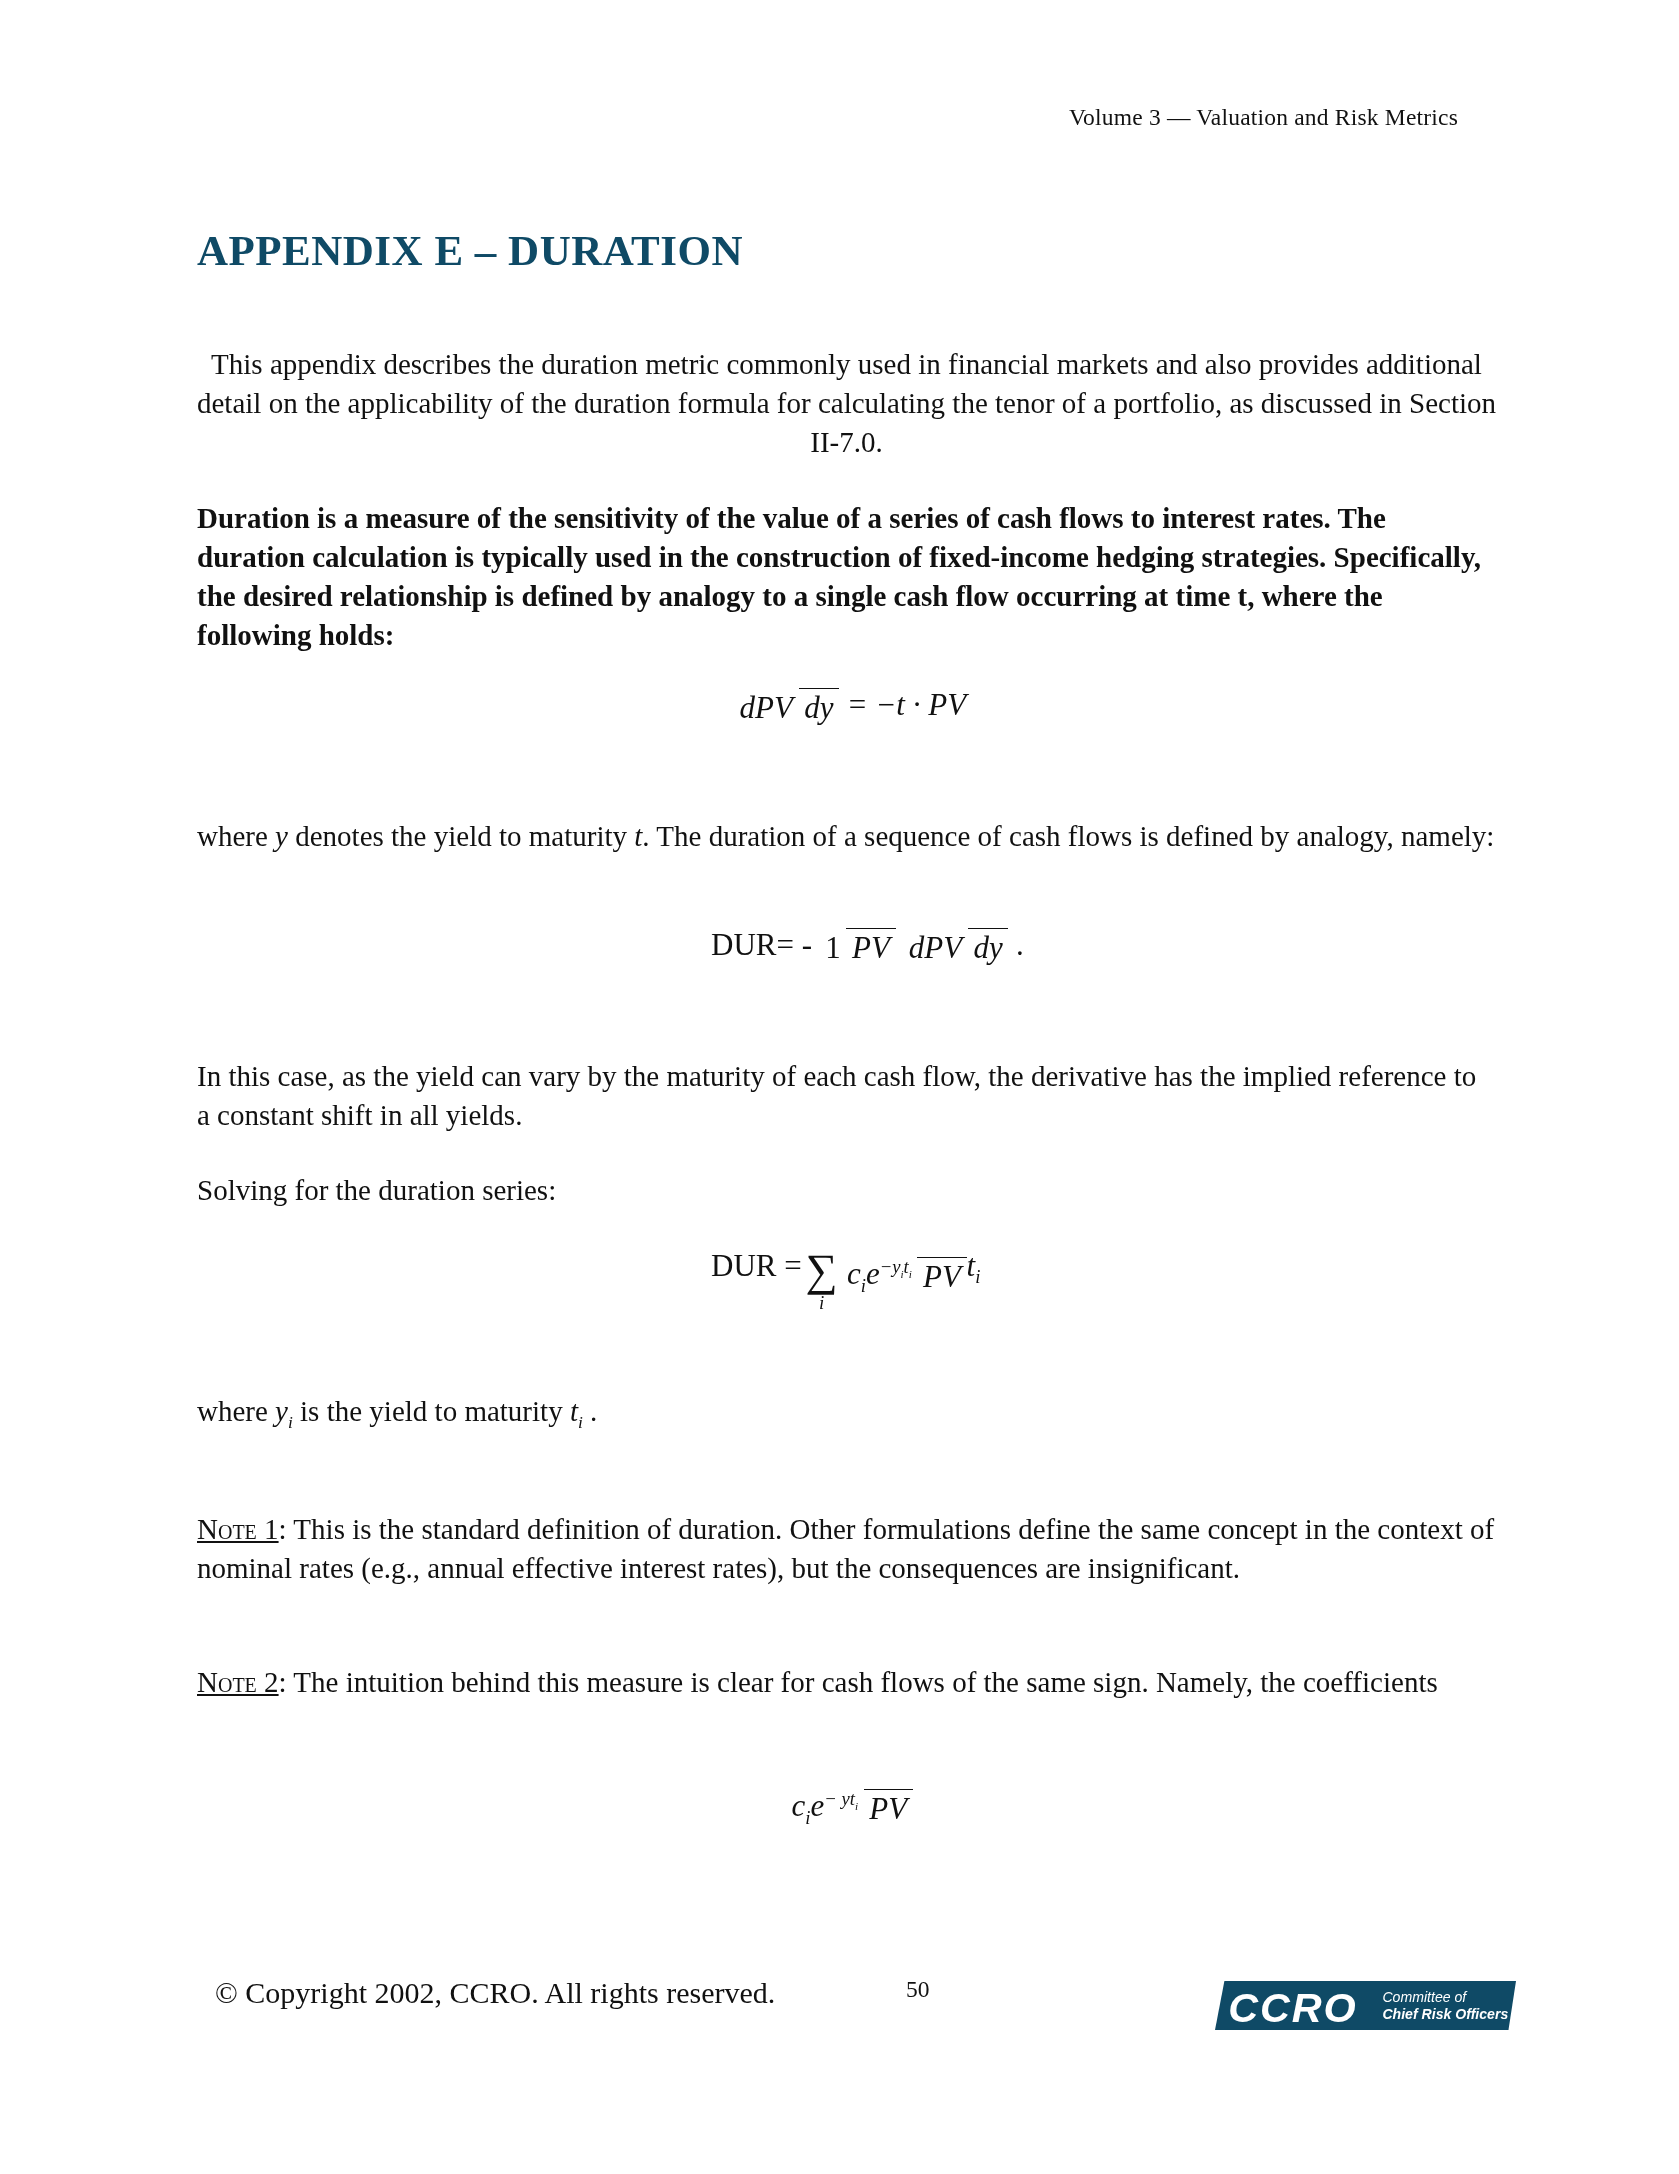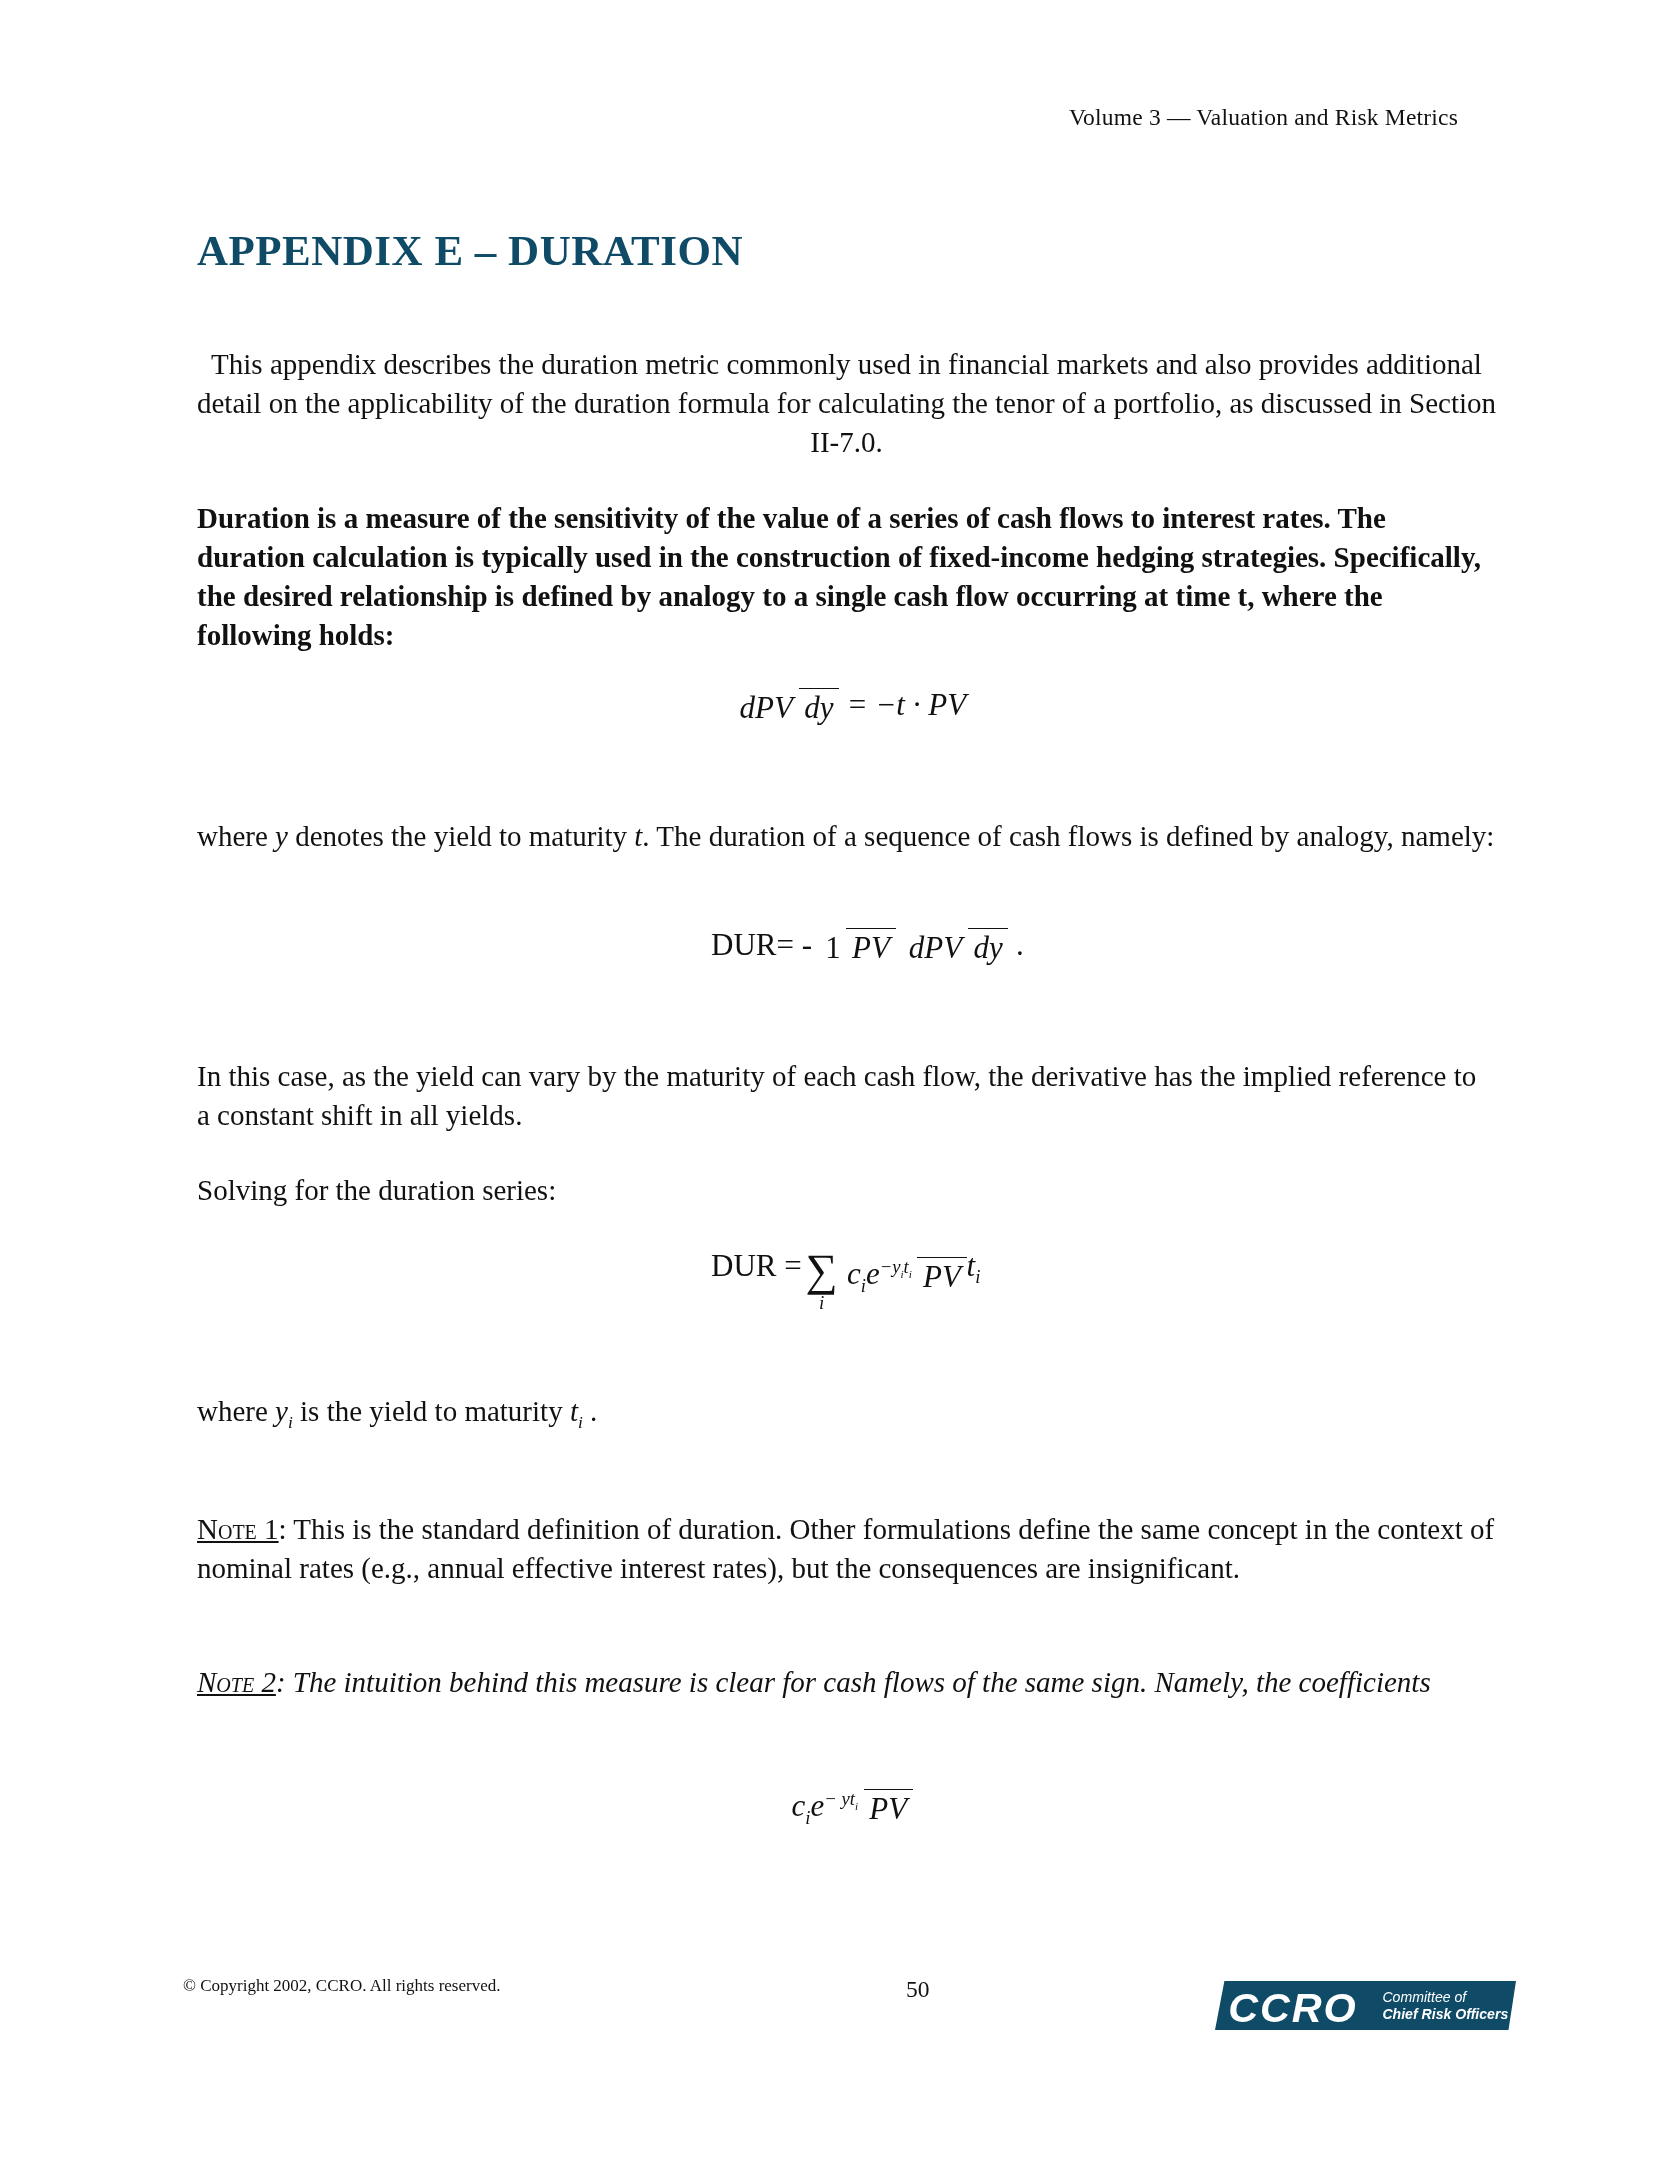--- a/index.html
+++ b/index.html
@@ -21,21 +21,21 @@
     font-size: 29px; line-height: 39px;
   }
   .math { font-family: "Liberation Serif", "DejaVu Serif", serif; font-style: italic; }
   .upright { font-style: normal; }
   .eq { position: absolute; font-size: 31px; }
   .frac { display: inline-flex; flex-direction: row; align-items: center; vertical-align: middle; }
   .frac .num { padding: 0 5.6px; line-height: 38px; }
   .frac .den { border-top: 1.9px solid #111; padding: 0 5.6px; line-height: 38px; }
   sub, sup { font-size: 60%; }
   .note-label { text-decoration: underline; font-variant: small-caps; }
-  .footer-copy { position: absolute; left: 183px; top: 1976px; font-size: 17px; }
+  .footer-copy { position: absolute; left: 215px; top: 1976px; font-size: 30px; }
   .footer-page { position: absolute; left: 906px; top: 1976px; font-size: 23.5px; }
   .logo {
     position: absolute; left: 1215px; top: 1981px; width: 301px; height: 52px;
   }
 </style>
 </head>
 <body>
 
 <div class="header-running">Volume 3 — Valuation and Risk Metrics</div>
 
@@ -90,21 +90,21 @@
 <div class="para" style="top:1392px;">
   <span>where </span>
   <span class="math">y<sub>i</sub></span><span> is the yield to maturity </span>
   <span class="math">t<sub>i</sub></span><span> .</span>
 </div>
 
 <div class="para" style="top:1510px;">
   <span class="note-label">Note 1</span><span>: This is the standard definition of duration. Other formulations define the same concept in the context of nominal rates (e.g., annual effective interest rates), but the consequences are insignificant.</span>
 </div>
 
-<div class="para" style="top:1663px;font-style:italic;">
+<div class="para" style="top:1663px;">
   <span class="note-label">Note 2</span><span>: The intuition behind this measure is clear for cash flows of the same sign. Namely, the coefficients</span>
 </div>
 
 <div class="eq math" style="left:786px; top:1780px;">
   <span class="frac">
     <span class="num"><span>c</span><sub>i</sub><span>e</span><sup><span>− yt</span><sub>i</sub></sup></span>
     <span class="den">PV</span>
   </span>
 </div>
 

